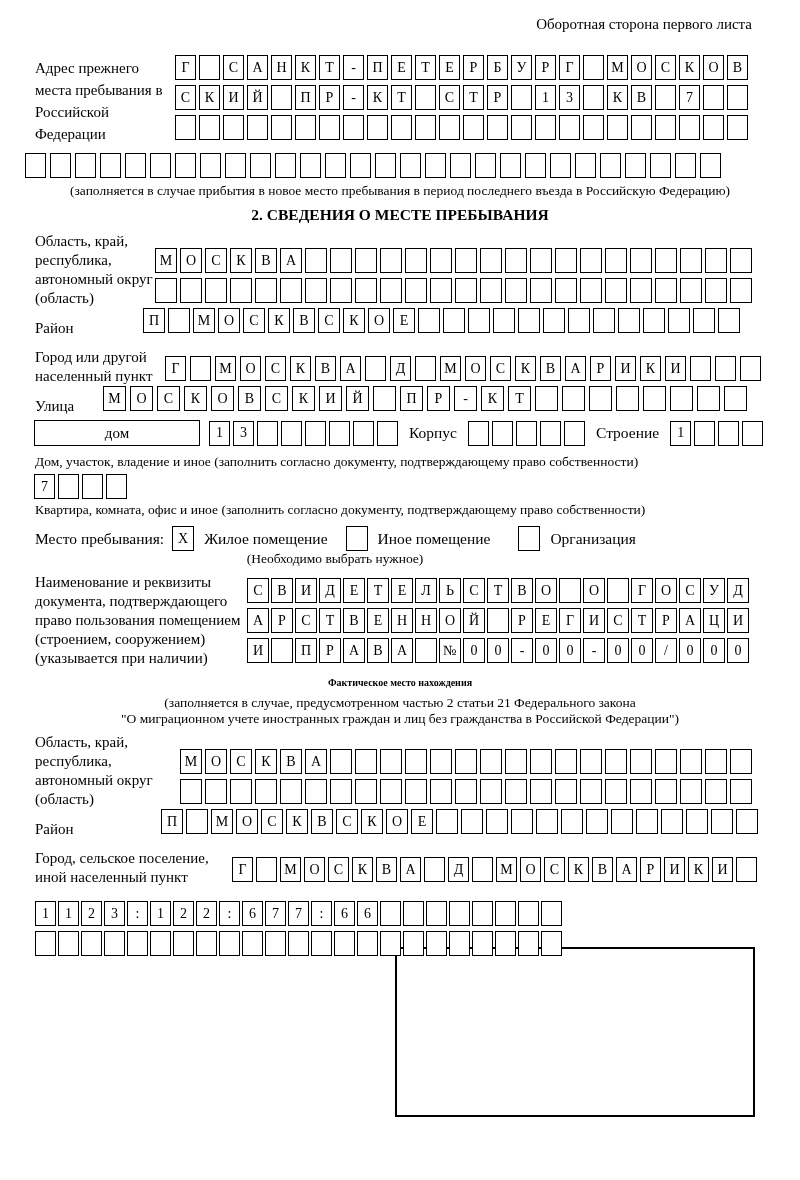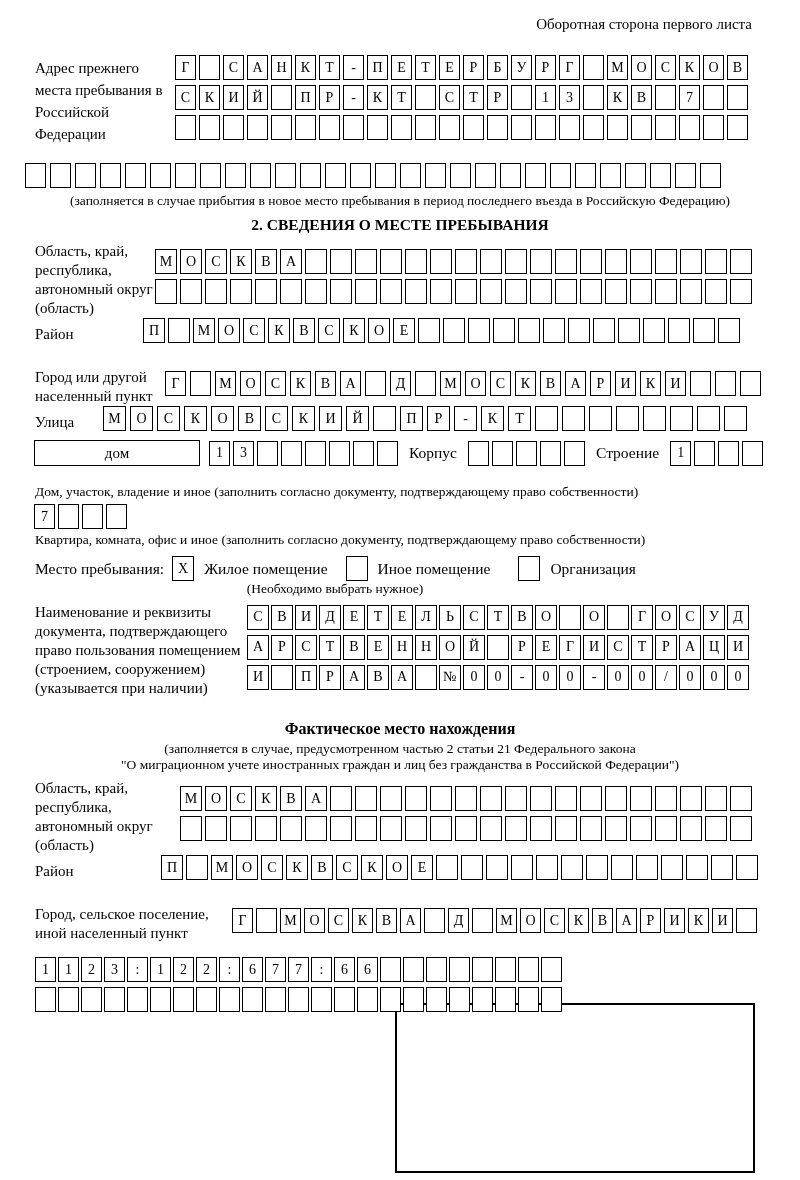--- a/index.html
+++ b/index.html
@@ -1,34 +1,34 @@
 <!DOCTYPE html>
 <html><head>
 <meta charset="utf-8">
 <style>
   html,body{margin:0;padding:0;background:#fff;}
   .page{position:relative;width:800px;height:1180px;background:#fff;overflow:hidden;
         color:#000;font-family:"Liberation Serif","DejaVu Serif",serif;}
   .corner{padding:16px 48px 0 0;text-align:right;font-size:15px;}
   .ml35{margin-left:35px;} .ml34{margin-left:34px;} .ml25{margin-left:25px;}
-  .frow{display:flex;align-items:center;}
+  .frow{display:flex;align-items:flex-end;}
   .lbl{font-size:15px;line-height:19px;padding-top:2px;}
   .gcol{display:flex;flex-direction:column;}
   .crow{display:flex;gap:3px;margin-bottom:5px;}
   .crow.nomb{margin-bottom:0;}
   .cell{flex:0 0 21px;width:21px;height:25px;border:1.6px solid #000;box-sizing:border-box;
         display:flex;align-items:center;justify-content:center;font-size:14px;background:#fff;}
   .cw22 .cell{flex-basis:22px;width:22px;}
   .cw23 .cell{flex-basis:23px;width:23px;}
   .g2{gap:2px;} .g4{gap:4px;}
   .note{font-size:13.5px;line-height:16px;}
   .tc{text-align:center;}
   .h2{margin-top:6px;margin-bottom:6px;text-align:center;font-weight:bold;font-size:15.5px;line-height:19px;}
-  .h3{margin-top:21px;text-align:center;font-weight:bold;font-size:16px;line-height:19px;}
-  .mt2{margin-top:18px;} .mt3{margin-top:3px;} .mt4{margin-top:4px;} .mt8{margin-top:8px;} .mt22{margin-top:22px;}
+  .h3{margin-top:5px;text-align:center;font-weight:bold;font-size:10px;line-height:19px;}
+  .mt2{margin-top:8px;} .mt3{margin-top:3px;} .mt4{margin-top:4px;} .mt8{margin-top:8px;} .mt22{margin-top:22px;}
   .bigbox{height:26px;border:1.6px solid #000;box-sizing:border-box;display:flex;
           align-items:center;justify-content:center;font-size:15px;background:#fff;}
   .w166{flex:0 0 166px;} .w201{flex:0 0 201px;}
   .houserow{display:flex;align-items:center;gap:9px;}
   .inlbl{font-size:15.5px;margin:0 2px;}
   .stayrow{display:flex;align-items:center;font-size:15.5px;}
   .cb{flex:0 0 22px;width:22px;height:25px;border:1.6px solid #000;box-sizing:border-box;
       display:inline-flex;align-items:center;justify-content:center;font-size:14px;margin-right:10px;}
   .slabel{margin-right:8px;} .sopt{margin-right:0;}
   .sp18{margin-left:18px;} .sp28{margin-left:28px;}

